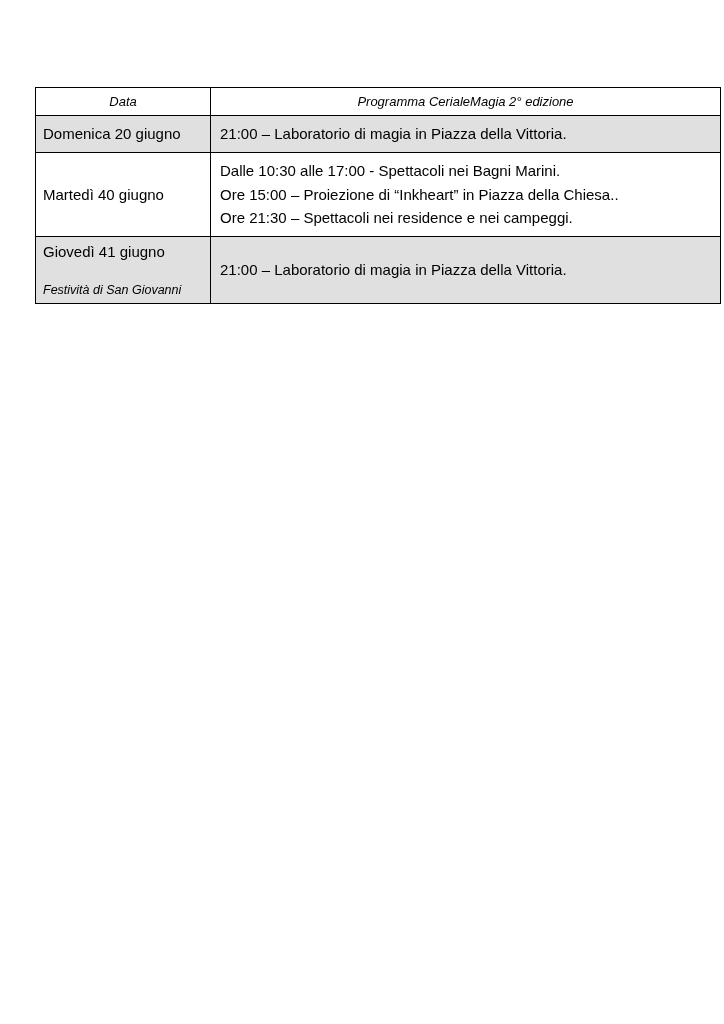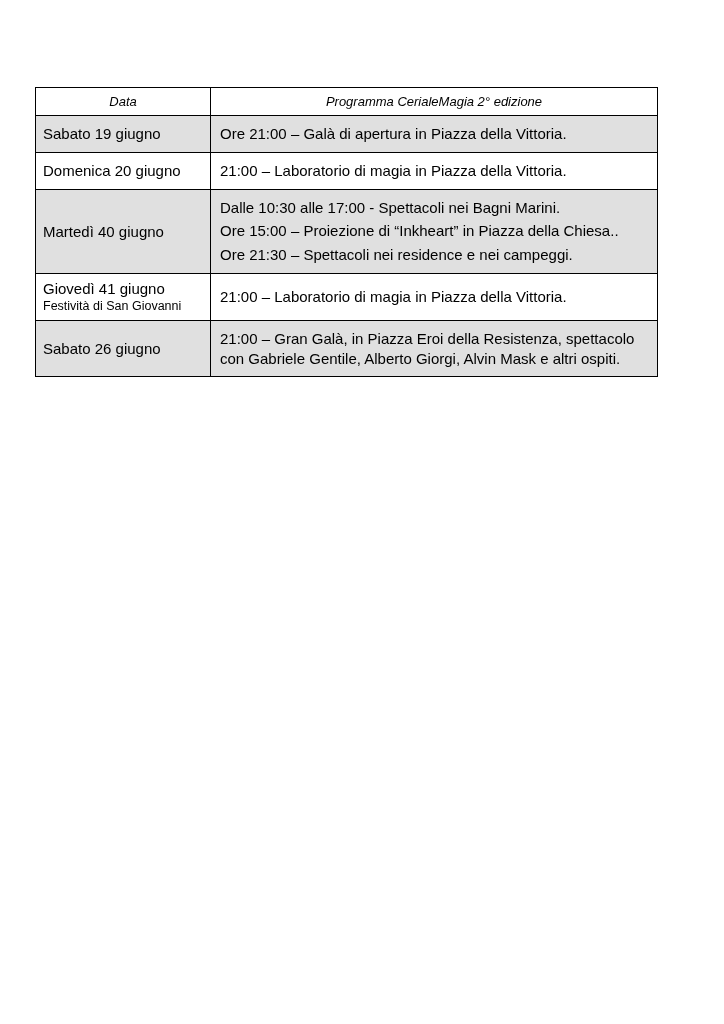--- a/index.html
+++ b/index.html
@@ -9,21 +9,21 @@
     height: 1024px;
     position: relative;
     font-family: "Liberation Sans", sans-serif;
     color: #000;
     overflow: hidden;
   }
   .table-wrap {
     position: absolute;
     left: 35px;
     top: 87px;
-    width: 623px;
+    width: 686px;
   }
   table.schedule {
     border-collapse: collapse;
     width: 100%;
     table-layout: fixed;
   }
   table.schedule th,
   table.schedule td {
     border: 1px solid var(--border-color, #000);
     vertical-align: middle;
@@ -45,49 +45,41 @@
   }
   td.program-cell {
     padding: 4px 9px;
     font-size: 15px;
   }
   .program-line {
     margin: 4px 0;
     line-height: 1.32;
   }
   .date-note {
+    font-style: italic;
     font-size: 12.5px;
-    margin-top: 0;
+    margin-top: 20px;
   }
 </style>
 </head>
 <body>
 
 <div class="table-wrap">
   <table class="schedule">
     <colgroup>
       <col style="width:175px">
       <col>
     </colgroup>
     <thead>
       <tr>
         <th>Data</th>
         <th>Programma CerialeMagia 2° edizione</th>
       </tr>
     </thead>
     <tbody>
-  <tr>
-    <td class="date-cell">
-      <div>Sabato 19 giugno</div>
-
-    </td>
-    <td class="program-cell">
-            <div class="program-line">Ore 21:00 – Galà di apertura in Piazza della Vittoria.</div>
-          </td>
-  </tr>
 
   <tr>
     <td class="date-cell">
       <div>Domenica 20 giugno</div>
 
     </td>
     <td class="program-cell">
             <div class="program-line">21:00 – Laboratorio di magia in Piazza della Vittoria.</div>
           </td>
   </tr>
@@ -110,24 +102,15 @@
     <td class="date-cell">
       <div>Giovedì 41 giugno</div>
       <div class="date-note">Festività di San Giovanni</div>
     </td>
     <td class="program-cell">
             <div class="program-line">21:00 – Laboratorio di magia in Piazza della Vittoria.</div>
           </td>
   </tr>
 
 
-  <tr>
-    <td class="date-cell">
-      <div>Sabato 26 giugno</div>
-
-    </td>
-    <td class="program-cell">
-            <div class="program-line">21:00 – Gran Galà, in Piazza Eroi della Resistenza, spettacolo con Gabriele Gentile, Alberto Giorgi, Alvin Mask e altri ospiti.</div>
-          </td>
-  </tr>
 </tbody>
   </table>
 </div>
 
 </body></html>

